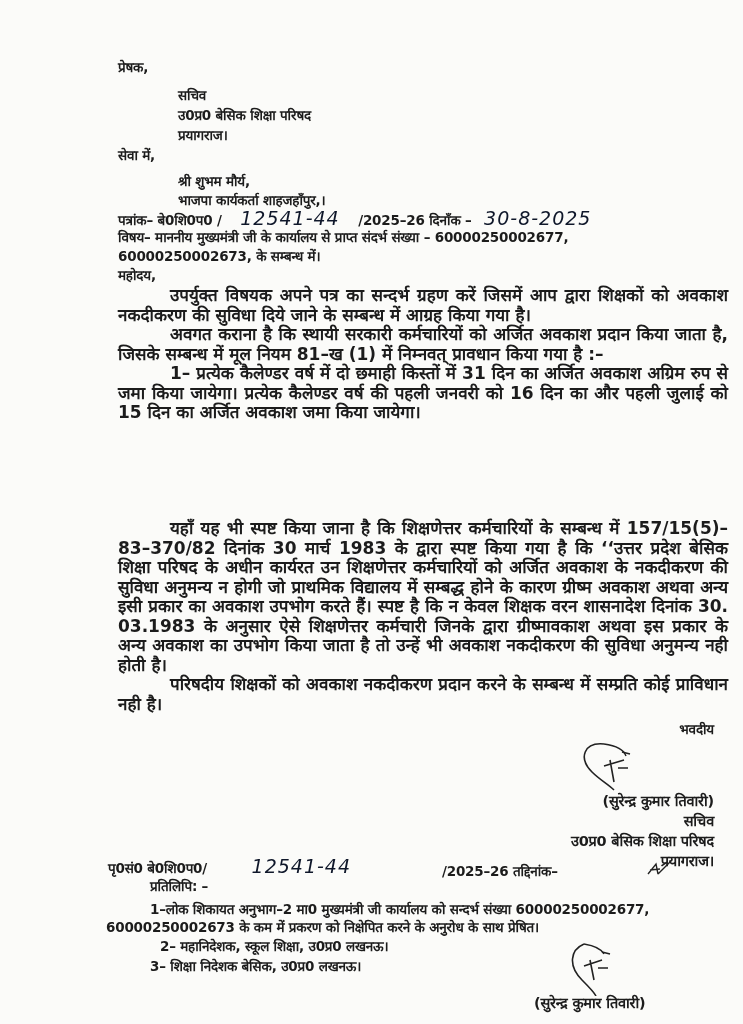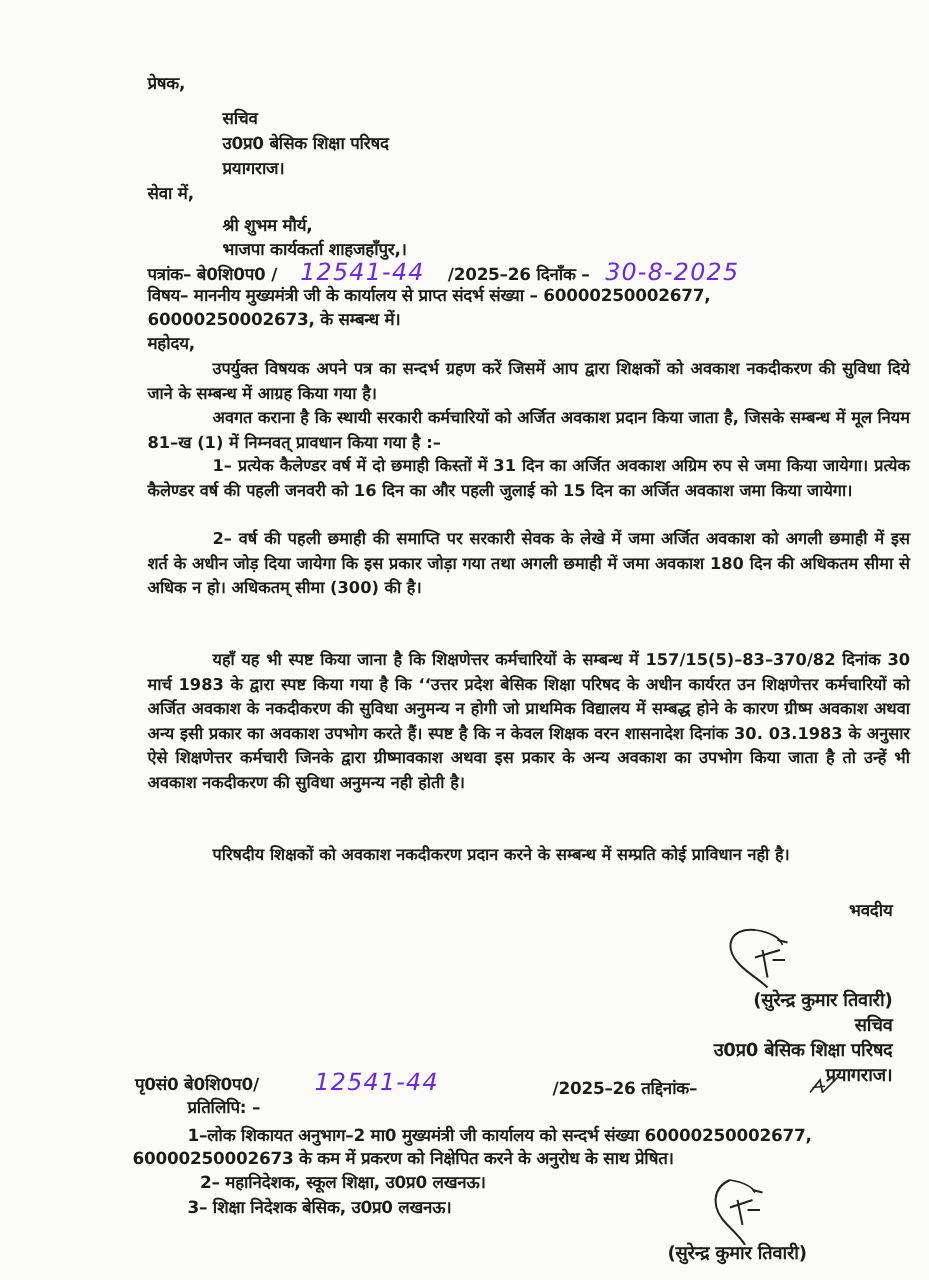--- a/index.html
+++ b/index.html
@@ -5,22 +5,22 @@
   html, body { margin: 0; padding: 0; }
   body {
     width: 743px; height: 1024px; overflow: hidden;
     background: #fbfbf9;
     font-family: "DejaVu Sans", "Liberation Sans", sans-serif;
     color: #1c1c1c;
     position: relative;
   }
   .page { position: absolute; left: 0; top: 0; width: 743px; height: 1024px; margin-left: 44px; }
   .line { position: absolute; white-space: nowrap; font-size: 13.5px; font-weight: bold; line-height: 18px; letter-spacing: -0.2px; }
-  .just { position: absolute; font-size: 13px; font-weight: bold; line-height: 19.5px; text-align: justify; text-align-last: left; }
-  .hand { font-family: "DejaVu Sans", sans-serif; font-weight: normal; font-style: italic; font-size: 19px; color: #6d28d9; letter-spacing: 1px; }
+  .just { position: absolute; font-size: 17px; font-weight: bold; line-height: 19.5px; text-align: justify; text-align-last: left; }
+  .hand { font-family: "DejaVu Sans", sans-serif; font-weight: normal; font-style: italic; font-size: 19px; color: #0f172a; letter-spacing: 1px; }
   .center { text-align: right; }
   .sig { position: absolute; }
   .p-indent { text-indent: 52px; }
 </style>
 </head>
 <body>
 
 <div class="page">
 
   <div class="line" style="left:74px;top:58px;">प्रेषक,</div>
@@ -40,21 +40,20 @@
   </div>
 
   <div class="line" style="left:74px;top:228px;">विषय–  माननीय मुख्यमंत्री जी के कार्यालय से प्राप्त संदर्भ संख्या – 60000250002677,</div>
   <div class="line" style="left:74px;top:247px;">60000250002673, के सम्बन्ध में।</div>
 
   <div class="line" style="left:74px;top:266px;">महोदय,</div>
 
   <div class="just p-indent" style="left:74px;top:286px;width:610px;">उपर्युक्त विषयक अपने पत्र का सन्दर्भ ग्रहण करें जिसमें आप द्वारा शिक्षकों को अवकाश नकदीकरण की सुविधा दिये जाने के सम्बन्ध में आग्रह किया गया है।</div>
   <div class="just p-indent" style="left:74px;top:325px;width:610px;">अवगत कराना है कि स्थायी सरकारी कर्मचारियों को अर्जित अवकाश प्रदान किया जाता है, जिसके सम्बन्ध में मूल नियम 81–ख (1) में निम्नवत् प्रावधान किया गया है :–</div>
   <div class="just p-indent" style="left:74px;top:364px;width:610px;">1– प्रत्येक कैलेण्डर वर्ष में दो छमाही किस्तों में 31 दिन का अर्जित अवकाश अग्रिम रुप से जमा किया जायेगा। प्रत्येक कैलेण्डर वर्ष की पहली जनवरी को 16 दिन का और पहली जुलाई को 15 दिन का अर्जित अवकाश जमा किया जायेगा।</div>
-  <div class="just p-indent" style="left:74px;top:422px;width:610px;">2– वर्ष की पहली छमाही की समाप्ति पर सरकारी सेवक के लेखे में जमा अर्जित अवकाश को अगली छमाही में इस शर्त के अधीन जोड़ दिया जायेगा कि इस प्रकार जोड़ा गया तथा अगली छमाही में जमा अवकाश 180 दिन की अधिकतम सीमा से अधिक न हो। अधिकतम् सीमा (300) की है।</div>
   <div class="just p-indent" style="left:74px;top:519px;width:610px;">यहाँ यह भी स्पष्ट किया जाना है कि शिक्षणेत्तर कर्मचारियों के सम्बन्ध में 157/15(5)–83–370/82 दिनांक 30 मार्च 1983 के द्वारा स्पष्ट किया गया है कि ‘‘उत्तर प्रदेश बेसिक शिक्षा परिषद के अधीन कार्यरत उन शिक्षणेत्तर कर्मचारियों को अर्जित अवकाश के नकदीकरण की सुविधा अनुमन्य न होगी जो प्राथमिक विद्यालय में सम्बद्ध होने के कारण ग्रीष्म अवकाश अथवा अन्य इसी प्रकार का अवकाश उपभोग करते हैं। स्पष्ट है कि न केवल शिक्षक वरन शासनादेश दिनांक 30. 03.1983 के अनुसार ऐसे शिक्षणेत्तर कर्मचारी जिनके द्वारा ग्रीष्मावकाश अथवा इस प्रकार के अन्य अवकाश का उपभोग किया जाता है तो उन्हें भी अवकाश नकदीकरण की सुविधा अनुमन्य नही होती है।</div>
   <div class="just p-indent" style="left:74px;top:675px;width:610px;">परिषदीय शिक्षकों को अवकाश नकदीकरण प्रदान करने के सम्बन्ध में सम्प्रति कोई प्राविधान नही है।</div>
 
   <div class="sig center" style="left:470px;top:720px;width:200px;">
     <div class="line" style="position:static;">भवदीय</div>
     <svg width="80" height="54" viewBox="0 0 80 54" style="display:block;margin:0 auto;">
       <path d="M30 6 C10 4 4 20 18 34 C26 42 34 46 40 52" stroke="#222" stroke-width="1.6" fill="none"></path>
       <path d="M30 6 C44 8 50 12 52 18" stroke="#222" stroke-width="1.4" fill="none"></path>
       <path d="M30 28 L50 22 M36 22 L40 44 M44 30 L54 30 M48 14 L56 16" stroke="#222" stroke-width="1.6" fill="none"></path>
     </svg>

